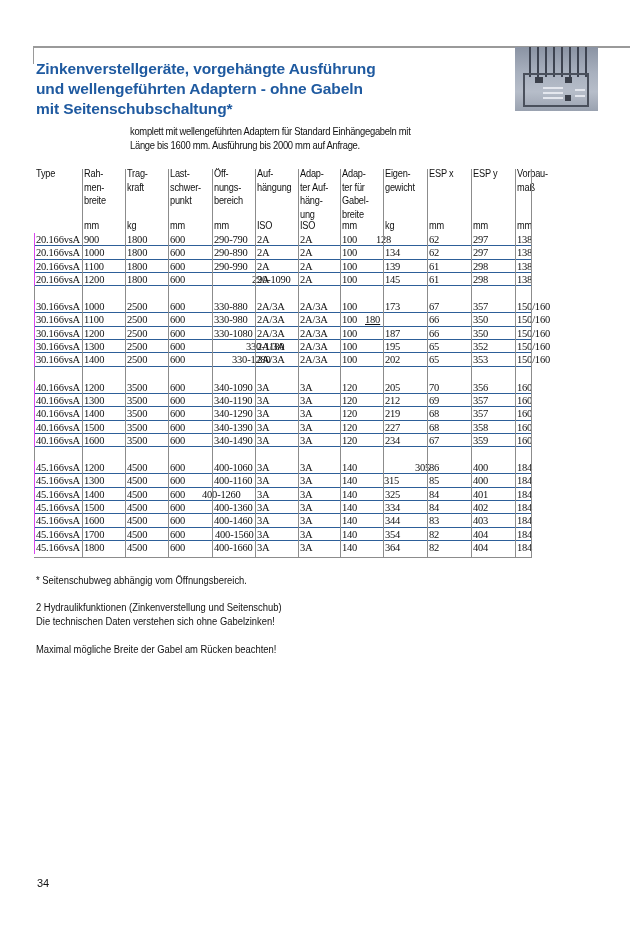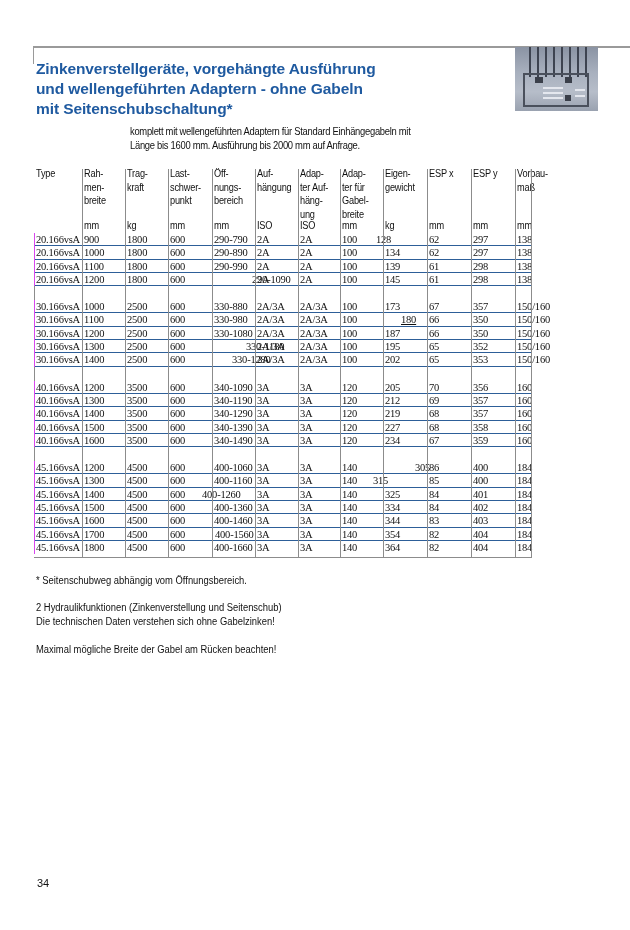--- a/index.html
+++ b/index.html
@@ -241,21 +241,21 @@
         </div>
         <div class="row">
           <div class="cell" style="left: 1px;">30.166vsA</div>
           <div class="cell" style="left: 49px;">1100</div>
           <div class="cell" style="left: 92px;">2500</div>
           <div class="cell" style="left: 135px;">600</div>
           <div class="cell" style="left: 179px;">330-980</div>
           <div class="cell" style="left: 222px;">2A/3A</div>
           <div class="cell" style="left: 265px;">2A/3A</div>
           <div class="cell" style="left: 307px;">100</div>
-          <div class="cell" style="left: 366px; text-decoration: underline;">180</div>
+          <div class="cell" style="left: 330px; text-decoration: underline;">180</div>
           <div class="cell" style="left: 394px;">66</div>
           <div class="cell" style="left: 438px;">350</div>
           <div class="cell" style="left: 482px;">150/160</div>
         </div>
         <div class="row">
           <div class="cell" style="left: 1px;">30.166vsA</div>
           <div class="cell" style="left: 49px;">1200</div>
           <div class="cell" style="left: 92px;">2500</div>
           <div class="cell" style="left: 135px;">600</div>
           <div class="cell" style="left: 179px;">330-1080</div>
@@ -387,21 +387,21 @@
         </div>
         <div class="row">
           <div class="cell" style="left: 1px;">45.166vsA</div>
           <div class="cell" style="left: 49px;">1300</div>
           <div class="cell" style="left: 92px;">4500</div>
           <div class="cell" style="left: 135px;">600</div>
           <div class="cell" style="left: 179px;">400-1160</div>
           <div class="cell" style="left: 222px;">3A</div>
           <div class="cell" style="left: 265px;">3A</div>
           <div class="cell" style="left: 307px;">140</div>
-          <div class="cell" style="left: 338px;">315</div>
+          <div class="cell" style="left: 349px;">315</div>
           <div class="cell" style="left: 394px;">85</div>
           <div class="cell" style="left: 438px;">400</div>
           <div class="cell" style="left: 482px;">184</div>
         </div>
         <div class="row">
           <div class="cell" style="left: 1px;">45.166vsA</div>
           <div class="cell" style="left: 49px;">1400</div>
           <div class="cell" style="left: 92px;">4500</div>
           <div class="cell" style="left: 135px;">600</div>
           <div class="cell" style="left: 167px; font-family: Liberation Serif, serif;">400-1260</div>

